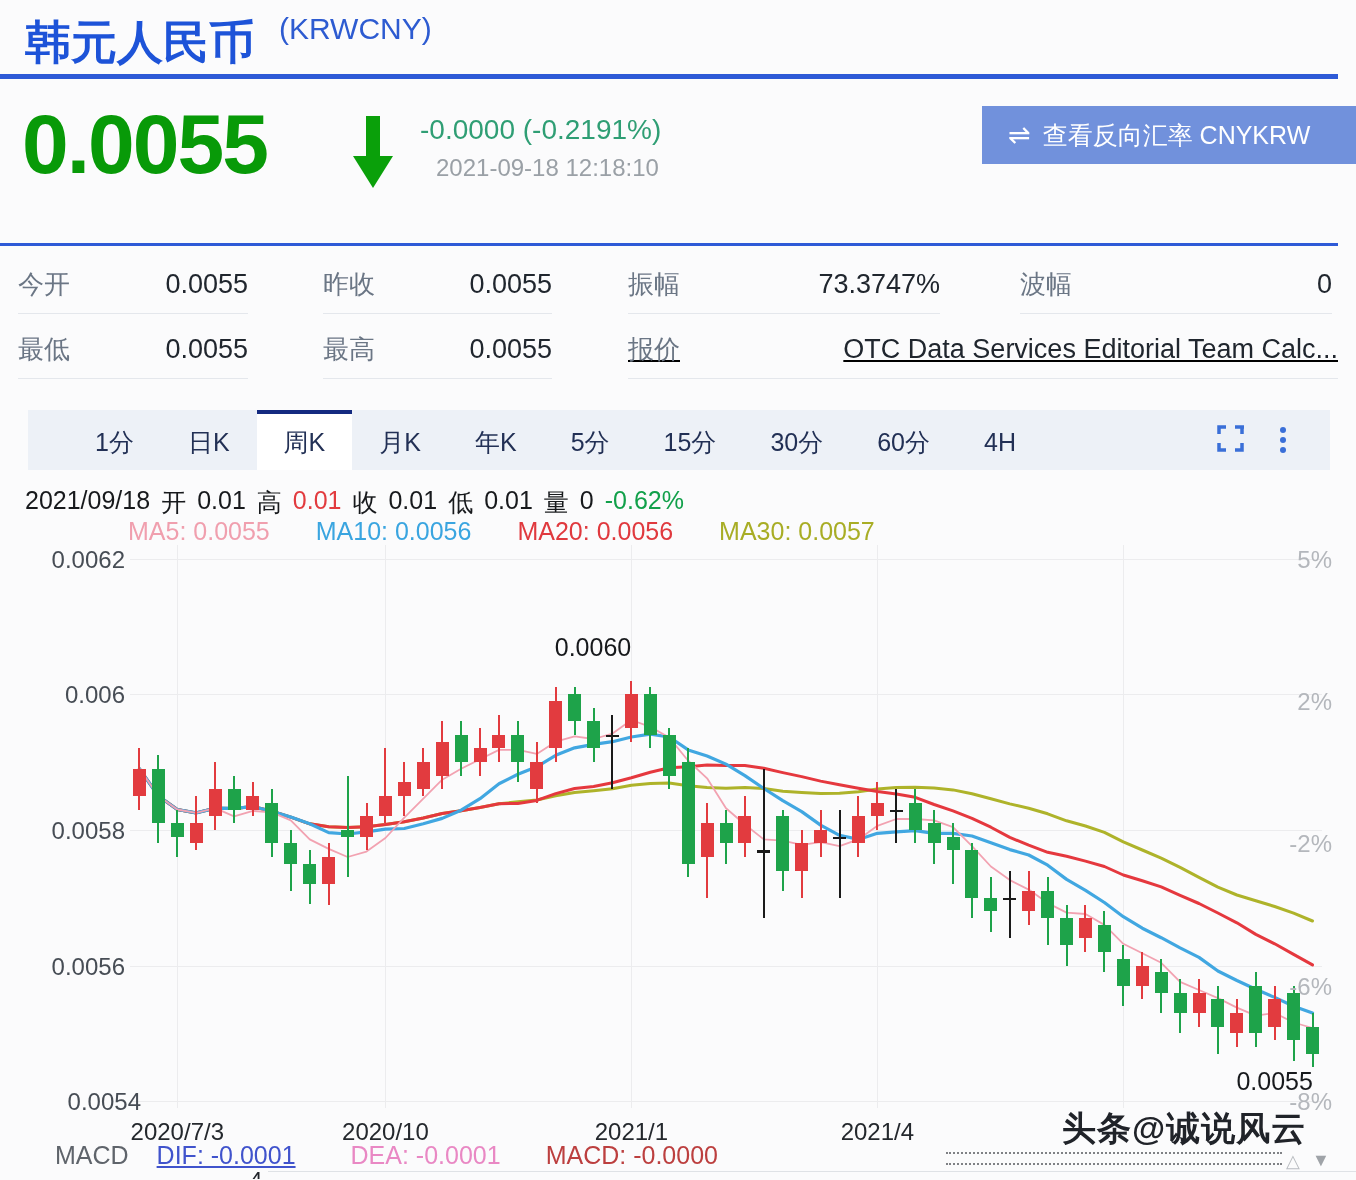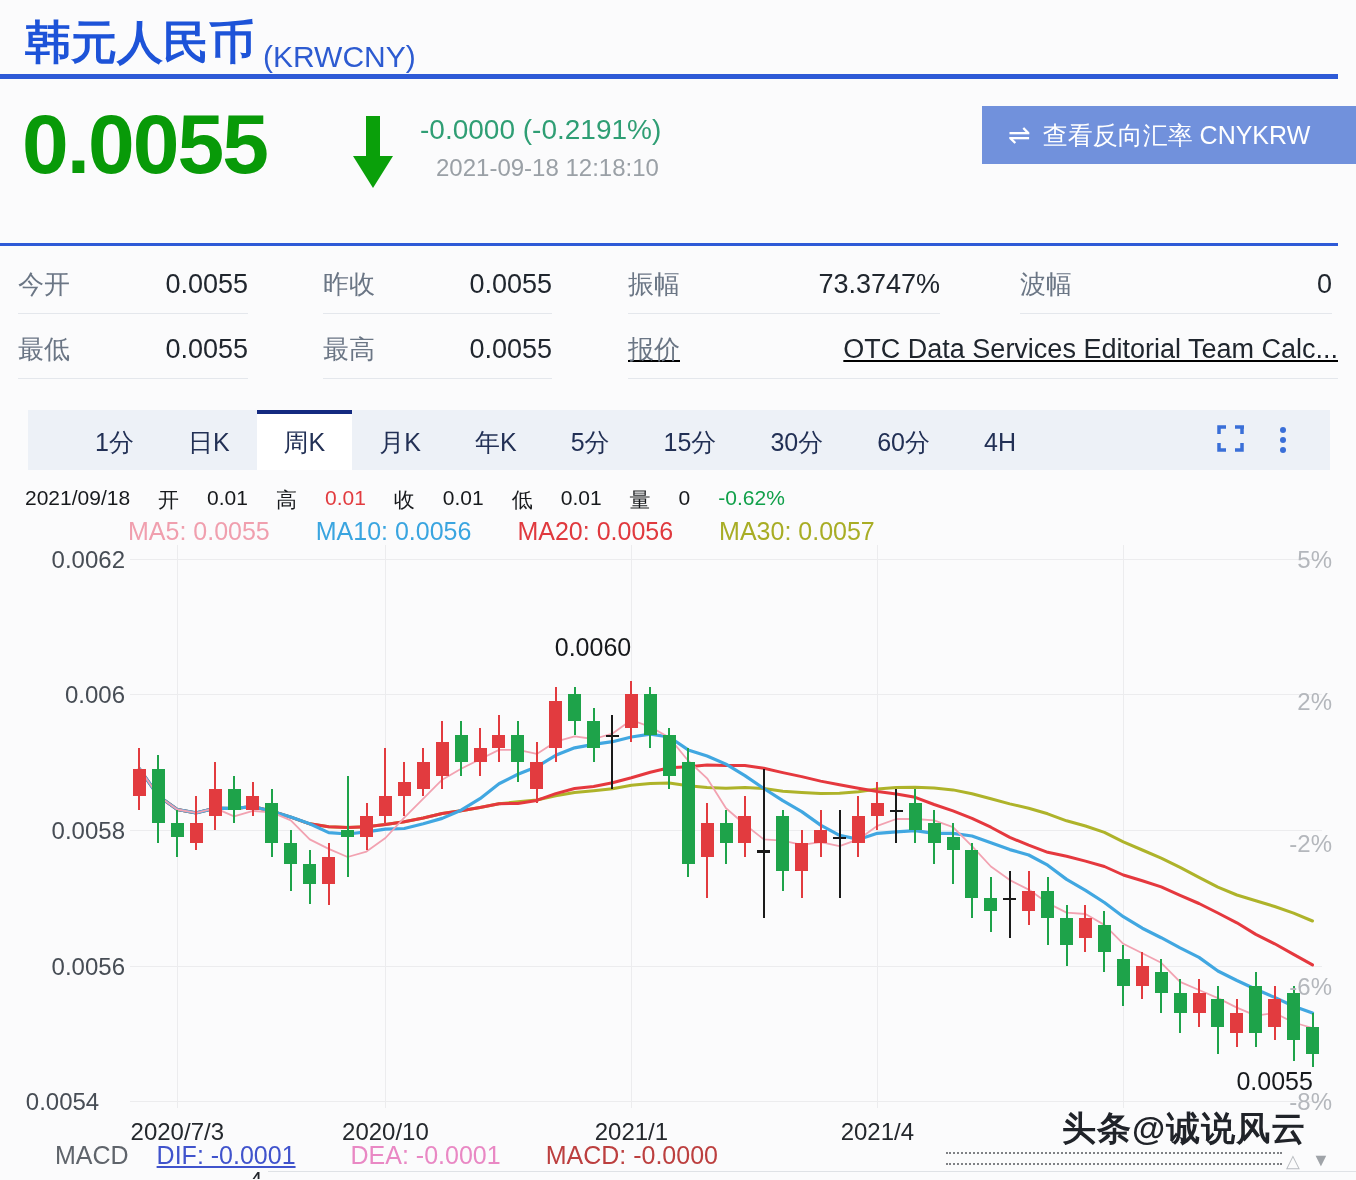--- a/index.html
+++ b/index.html
@@ -1,19 +1,19 @@
 <!DOCTYPE html>
 <html><head>
 <meta charset="utf-8">
 <style>
   html,body{margin:0;padding:0;background:#fff;}
   .page{position:relative;width:1356px;height:1180px;background:#fbfbfc;overflow:hidden;
         font-family:"Liberation Sans",sans-serif;}
   
-  .title-row{position:absolute;left:25px;top:12px;display:flex;align-items:flex-end;gap:8px;}
+  .title-row{position:absolute;left:25px;top:12px;display:flex;align-items:flex-start;gap:24px;}
   .title{font-size:46px;font-weight:bold;color:#1d53d8;}
   .symbol{font-size:30px;color:#2d5bd1;}
   .hdr-divider{position:absolute;left:0;top:74px;width:1338px;height:5px;background:#2e5ad7;}
   .big-price{position:absolute;left:22px;top:96px;font-size:84px;font-weight:800;color:#089a08;letter-spacing:-2px;}
   .dn-arrow{position:absolute;left:352px;top:116px;}
   .chg-block{position:absolute;left:420px;top:114px;}
   .chg-line{font-size:28px;color:#2f9e74;}
   .ts-line{font-size:24px;color:#9aa0a6;margin-top:8px;margin-left:16px;}
   .rev-btn{position:absolute;left:982px;top:106px;width:374px;height:58px;background:#7191dc;color:#fff;
            display:flex;align-items:center;gap:12px;padding-left:26px;box-sizing:border-box;font-size:25px;cursor:pointer;}
@@ -25,21 +25,21 @@
   .stat-label{font-size:26px;color:#6b7685;}
   .stat-value{font-size:27px;color:#20262e;white-space:nowrap;}
   
   .tabbar{position:absolute;left:28px;top:410px;width:1302px;height:60px;background:#edf1f7;display:flex;align-items:stretch;padding-left:40px;box-sizing:border-box;}
   .tab{display:flex;align-items:center;padding:0 27px;font-size:25px;color:#223055;cursor:pointer;border-top:4px solid transparent;box-sizing:border-box;}
   .tab.active{background:#fff;border-top:4px solid #142a80;}
   .tab-icons{margin-left:auto;display:flex;align-items:center;gap:36px;padding-right:44px;}
   .kebab{display:flex;flex-direction:column;gap:4px;cursor:pointer;}
   .kebab i{width:6px;height:6px;border-radius:50%;background:#3a6fd8;}
   
-  .info-line{position:absolute;left:25px;top:486px;font-size:21px;display:flex;gap:28px;white-space:nowrap;}
+  .info-line{position:absolute;left:25px;top:486px;font-size:25px;display:flex;gap:11px;white-space:nowrap;}
   .c-k{color:#17191c;} .c-r{color:#e23b3f;} .c-g{color:#11a04a;}
   .ma-legend{position:absolute;left:128px;top:517px;font-size:25px;display:flex;gap:46px;white-space:nowrap;}
   
   .lyr{position:absolute;left:0;top:0;width:1356px;height:1180px;pointer-events:none;}
   .grid-h{position:absolute;height:1px;background:#ececee;}
   .grid-v{position:absolute;width:1px;background:#ececee;}
   .ylab{position:absolute;width:125px;text-align:right;font-size:24px;color:#474d55;}
   .plab{position:absolute;width:72px;text-align:right;font-size:24px;color:#b4b7bc;}
   .xlab{position:absolute;width:120px;text-align:center;font-size:24px;color:#24282d;}
   .anno{position:absolute;width:96px;text-align:center;font-size:25px;color:#17191c;}
@@ -305,21 +305,21 @@
       <div class="wick" style="left: 1292.62px; top: 985.904px; height: 74.6145px; background: rgb(30, 163, 74);"></div>
       <div class="body" style="left: 1287.12px; width: 13px; top: 992.687px; height: 47.4819px; background: rgb(30, 163, 74);"></div>
       <div class="wick" style="left: 1311.54px; top: 1013.04px; height: 54.2651px; background: rgb(30, 163, 74);"></div>
       <div class="body" style="left: 1306.04px; width: 13px; top: 1026.6px; height: 27.1325px; background: rgb(30, 163, 74);"></div>
     </div>
   <div class="lyr" id="label-layer">
       <div class="ylab" style="left: 0px; top: 545.566px;">0.0062</div>
       <div class="ylab" style="left: 0px; top: 681.229px;">0.006</div>
       <div class="ylab" style="left: 0px; top: 816.892px;">0.0058</div>
       <div class="ylab" style="left: 0px; top: 952.554px;">0.0056</div>
-      <div class="ylab" style="left: 0px; top: 1088.22px; text-align: center;">0.0054</div>
+      <div class="ylab" style="left: 16px; top: 1088.22px;">0.0054</div>
       <div class="plab" style="left: 1260px; top: 545.566px;">5%</div>
       <div class="plab" style="left: 1260px; top: 688.012px;">2%</div>
       <div class="plab" style="left: 1260px; top: 830.458px;">-2%</div>
       <div class="plab" style="left: 1260px; top: 972.904px;">-6%</div>
       <div class="plab" style="left: 1260px; top: 1088.22px;">-8%</div>
       <div class="xlab" style="left: 117.302px; top: 1118px;">2020/7/3</div>
       <div class="xlab" style="left: 325.429px; top: 1118px;">2020/10</div>
       <div class="xlab" style="left: 571.397px; top: 1118px;">2021/1</div>
       <div class="xlab" style="left: 817.365px; top: 1118px;">2021/4</div>
       <div class="anno" style="left: 545px; top: 633.181px;">0.0060</div>

